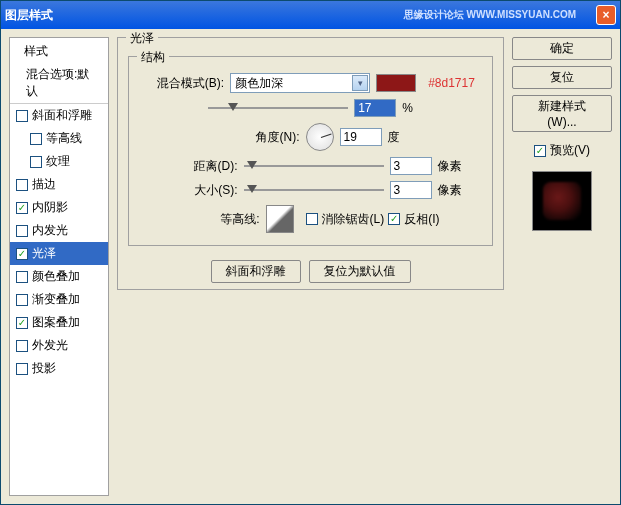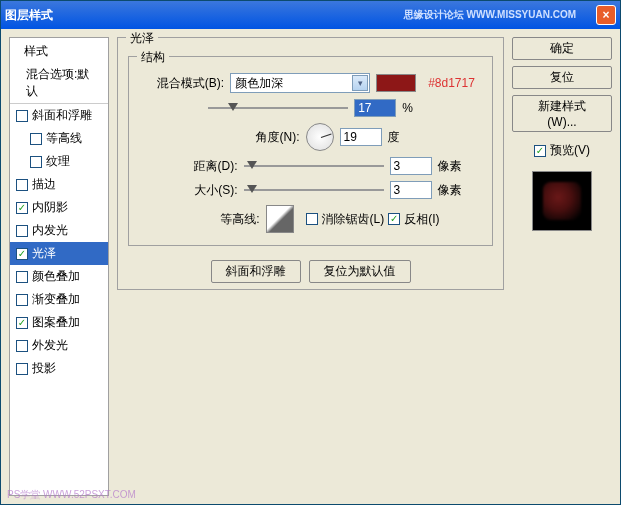--- a/index.html
+++ b/index.html
@@ -199,14 +199,13 @@
       <div class="btn">确定</div>
       <div class="btn">复位</div>
       <div class="btn">新建样式(W)...</div>
       <label class="preview-cb">
           <span class="cb checked"></span>
           <span>预览(V)</span>
         </label>
       <div class="preview-box"></div>
     </div>
   </div>
-  <div class="footer-wm">PS学堂  WWW.52PSXT.COM</div>
 </div>
 
 </body></html>

